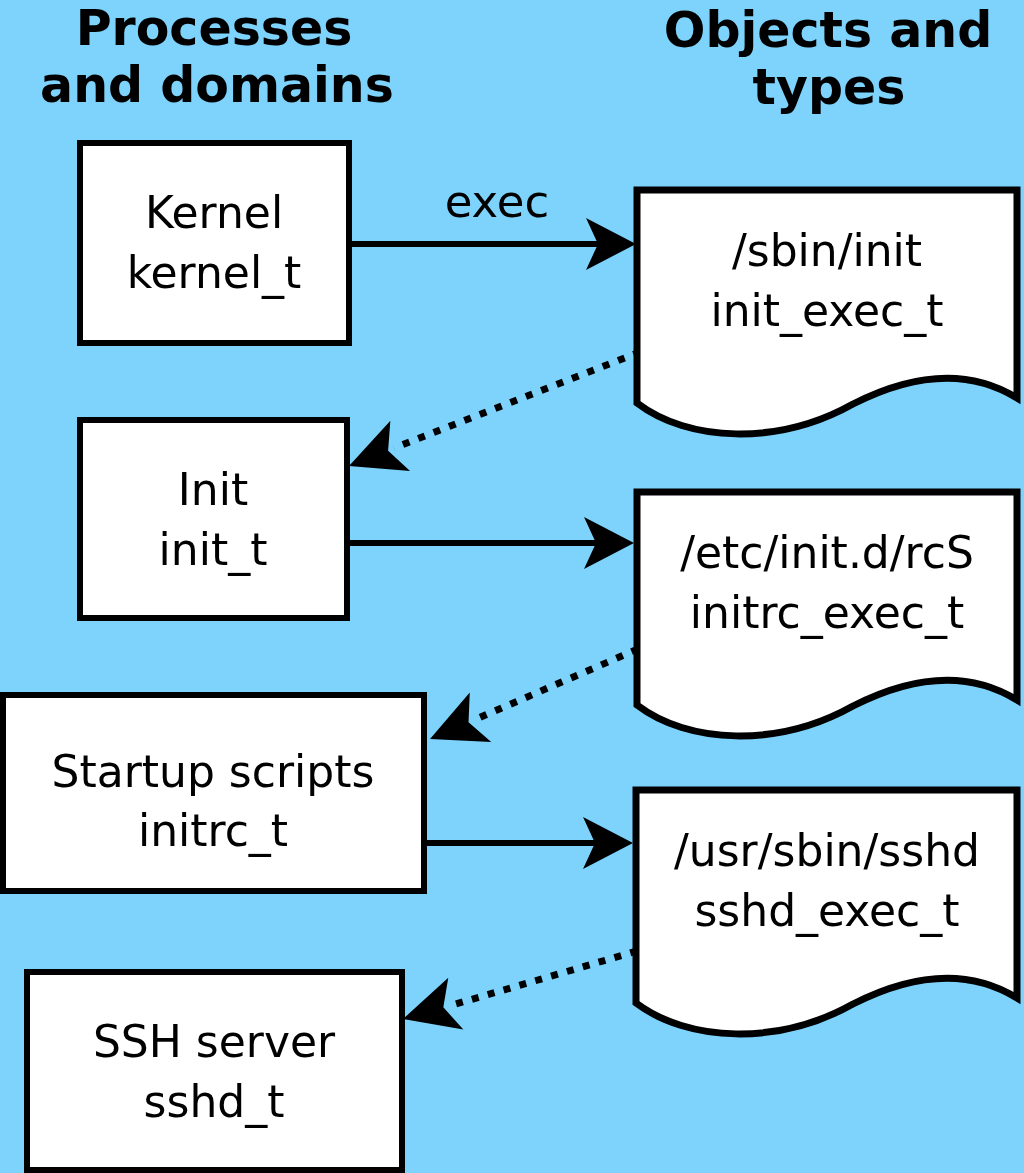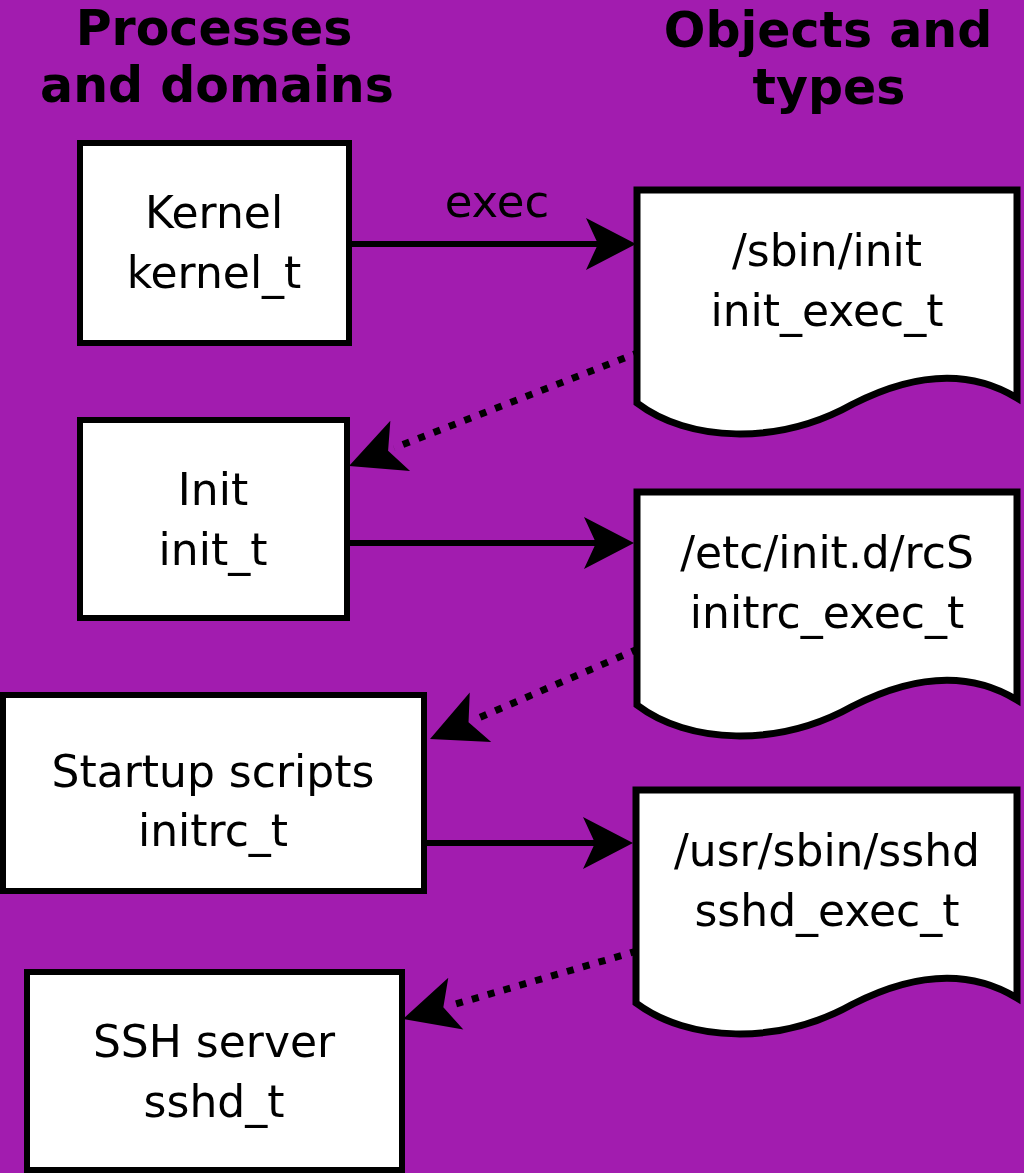--- a/index.html
+++ b/index.html
@@ -1,20 +1,20 @@
 <!DOCTYPE html>
 <html><head>
 <meta charset="utf-8">
 <style>
   html, body { margin: 0; padding: 0; background: #ffffff; }
   .stage {
     position: relative;
     width: 1024px;
     height: 1173px;
-    background: #a21caf;
+    background: #7dd3fc;
     overflow: hidden;
     font-family: "DejaVu Sans", sans-serif;
   }
   svg { display: block; }
   .hdr {
     font-family: "DejaVu Sans", sans-serif;
     font-size: 49px;
     font-weight: 700;
     fill: #000000;
     text-anchor: middle;

